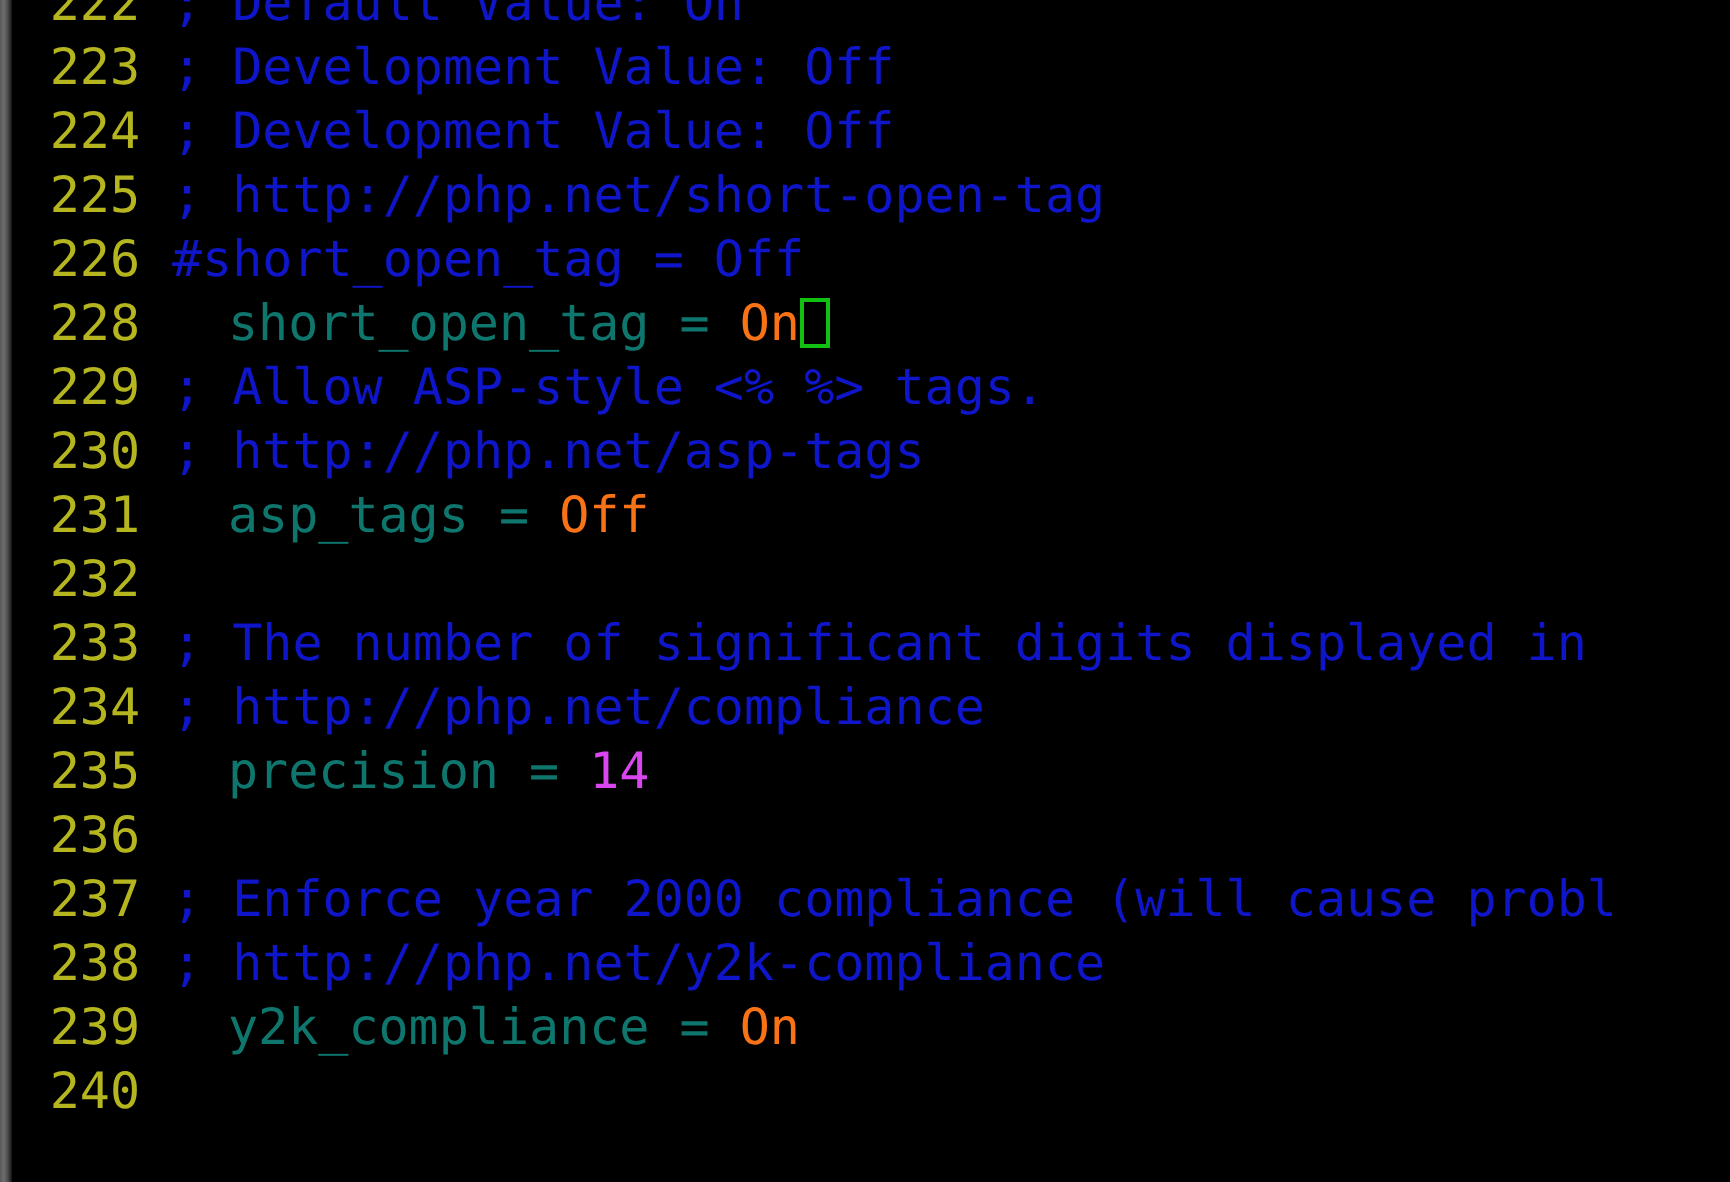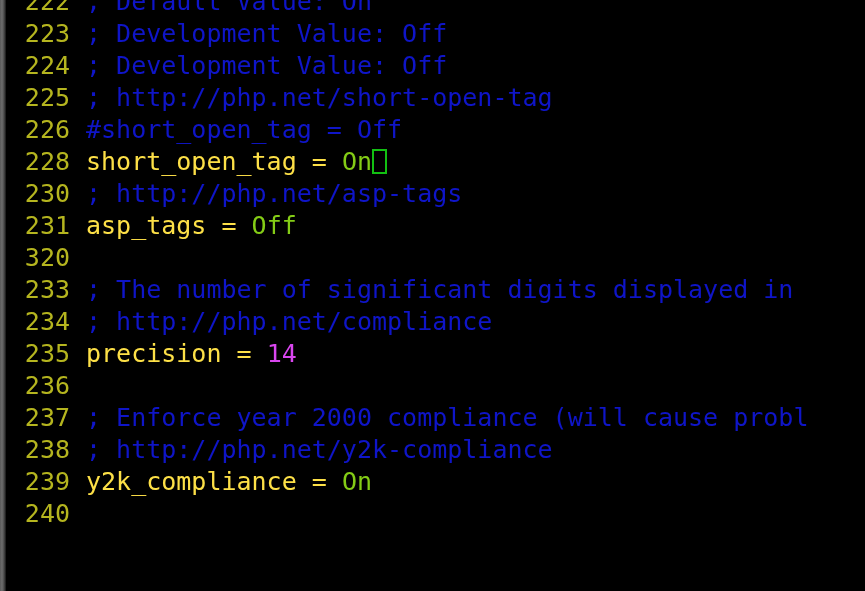--- a/index.html
+++ b/index.html
@@ -47,22 +47,22 @@
     text-align: right;
     color: #b5b51f;
     padding-left: 4px;
   }
   .content {
     display: inline-block;
     padding-left: 16px;
     vertical-align: top;
   }
   .cmt  { color: #0f15c8; }   
-  .key  { color: #fde047; }   
-  .val  { color: #84cc16; }   
+  .key  { color: #0f766e; margin-left: 28px; }   
+  .val  { color: #f97316; }   
   .num  { color: #d946ef; }   
   .cursor {
     display: inline-block;
     width: 15px;
     height: 25px;
     border: 2px solid #12c012;
     box-sizing: border-box;
     vertical-align: -4px;
     margin-left: 0px;
   }
@@ -74,23 +74,24 @@
 
   <div id="left-strip"></div>
 
   <div id="code">
       <div class="line"><span class="lineno">222</span><span class="content"><span class="cmt">; Default Value: On</span></span></div>
       <div class="line"><span class="lineno">223</span><span class="content"><span class="cmt">; Development Value: Off</span></span></div>
       <div class="line"><span class="lineno">224</span><span class="content"><span class="cmt">; Development Value: Off</span></span></div>
       <div class="line"><span class="lineno">225</span><span class="content"><span class="cmt">; http://php.net/short-open-tag</span></span></div>
       <div class="line"><span class="lineno">226</span><span class="content"><span class="cmt">#short_open_tag = Off</span></span></div>
       <div class="line"><span class="lineno">228</span><span class="content"><span class="key">short_open_tag = </span><span class="val">On</span><span class="cursor"></span></span></div>
+      <div class="line"><span class="lineno">229</span><span class="content"><span class="cmt">; Allow ASP-style &lt;% %&gt; tags.</span></span></div>
       <div class="line"><span class="lineno">230</span><span class="content"><span class="cmt">; http://php.net/asp-tags</span></span></div>
       <div class="line"><span class="lineno">231</span><span class="content"><span class="key">asp_tags = </span><span class="val">Off</span></span></div>
-      <div class="line"><span class="lineno">320</span><span class="content"></span></div>
+      <div class="line"><span class="lineno">232</span><span class="content"></span></div>
       <div class="line"><span class="lineno">233</span><span class="content"><span class="cmt">; The number of significant digits displayed in</span></span></div>
       <div class="line"><span class="lineno">234</span><span class="content"><span class="cmt">; http://php.net/compliance</span></span></div>
       <div class="line"><span class="lineno">235</span><span class="content"><span class="key">precision = </span><span class="num">14</span></span></div>
       <div class="line"><span class="lineno">236</span><span class="content"></span></div>
       <div class="line"><span class="lineno">237</span><span class="content"><span class="cmt">; Enforce year 2000 compliance (will cause probl</span></span></div>
       <div class="line"><span class="lineno">238</span><span class="content"><span class="cmt">; http://php.net/y2k-compliance</span></span></div>
       <div class="line"><span class="lineno">239</span><span class="content"><span class="key">y2k_compliance = </span><span class="val">On</span></span></div>
       <div class="line"><span class="lineno">240</span><span class="content"></span></div>
     </div>
 

